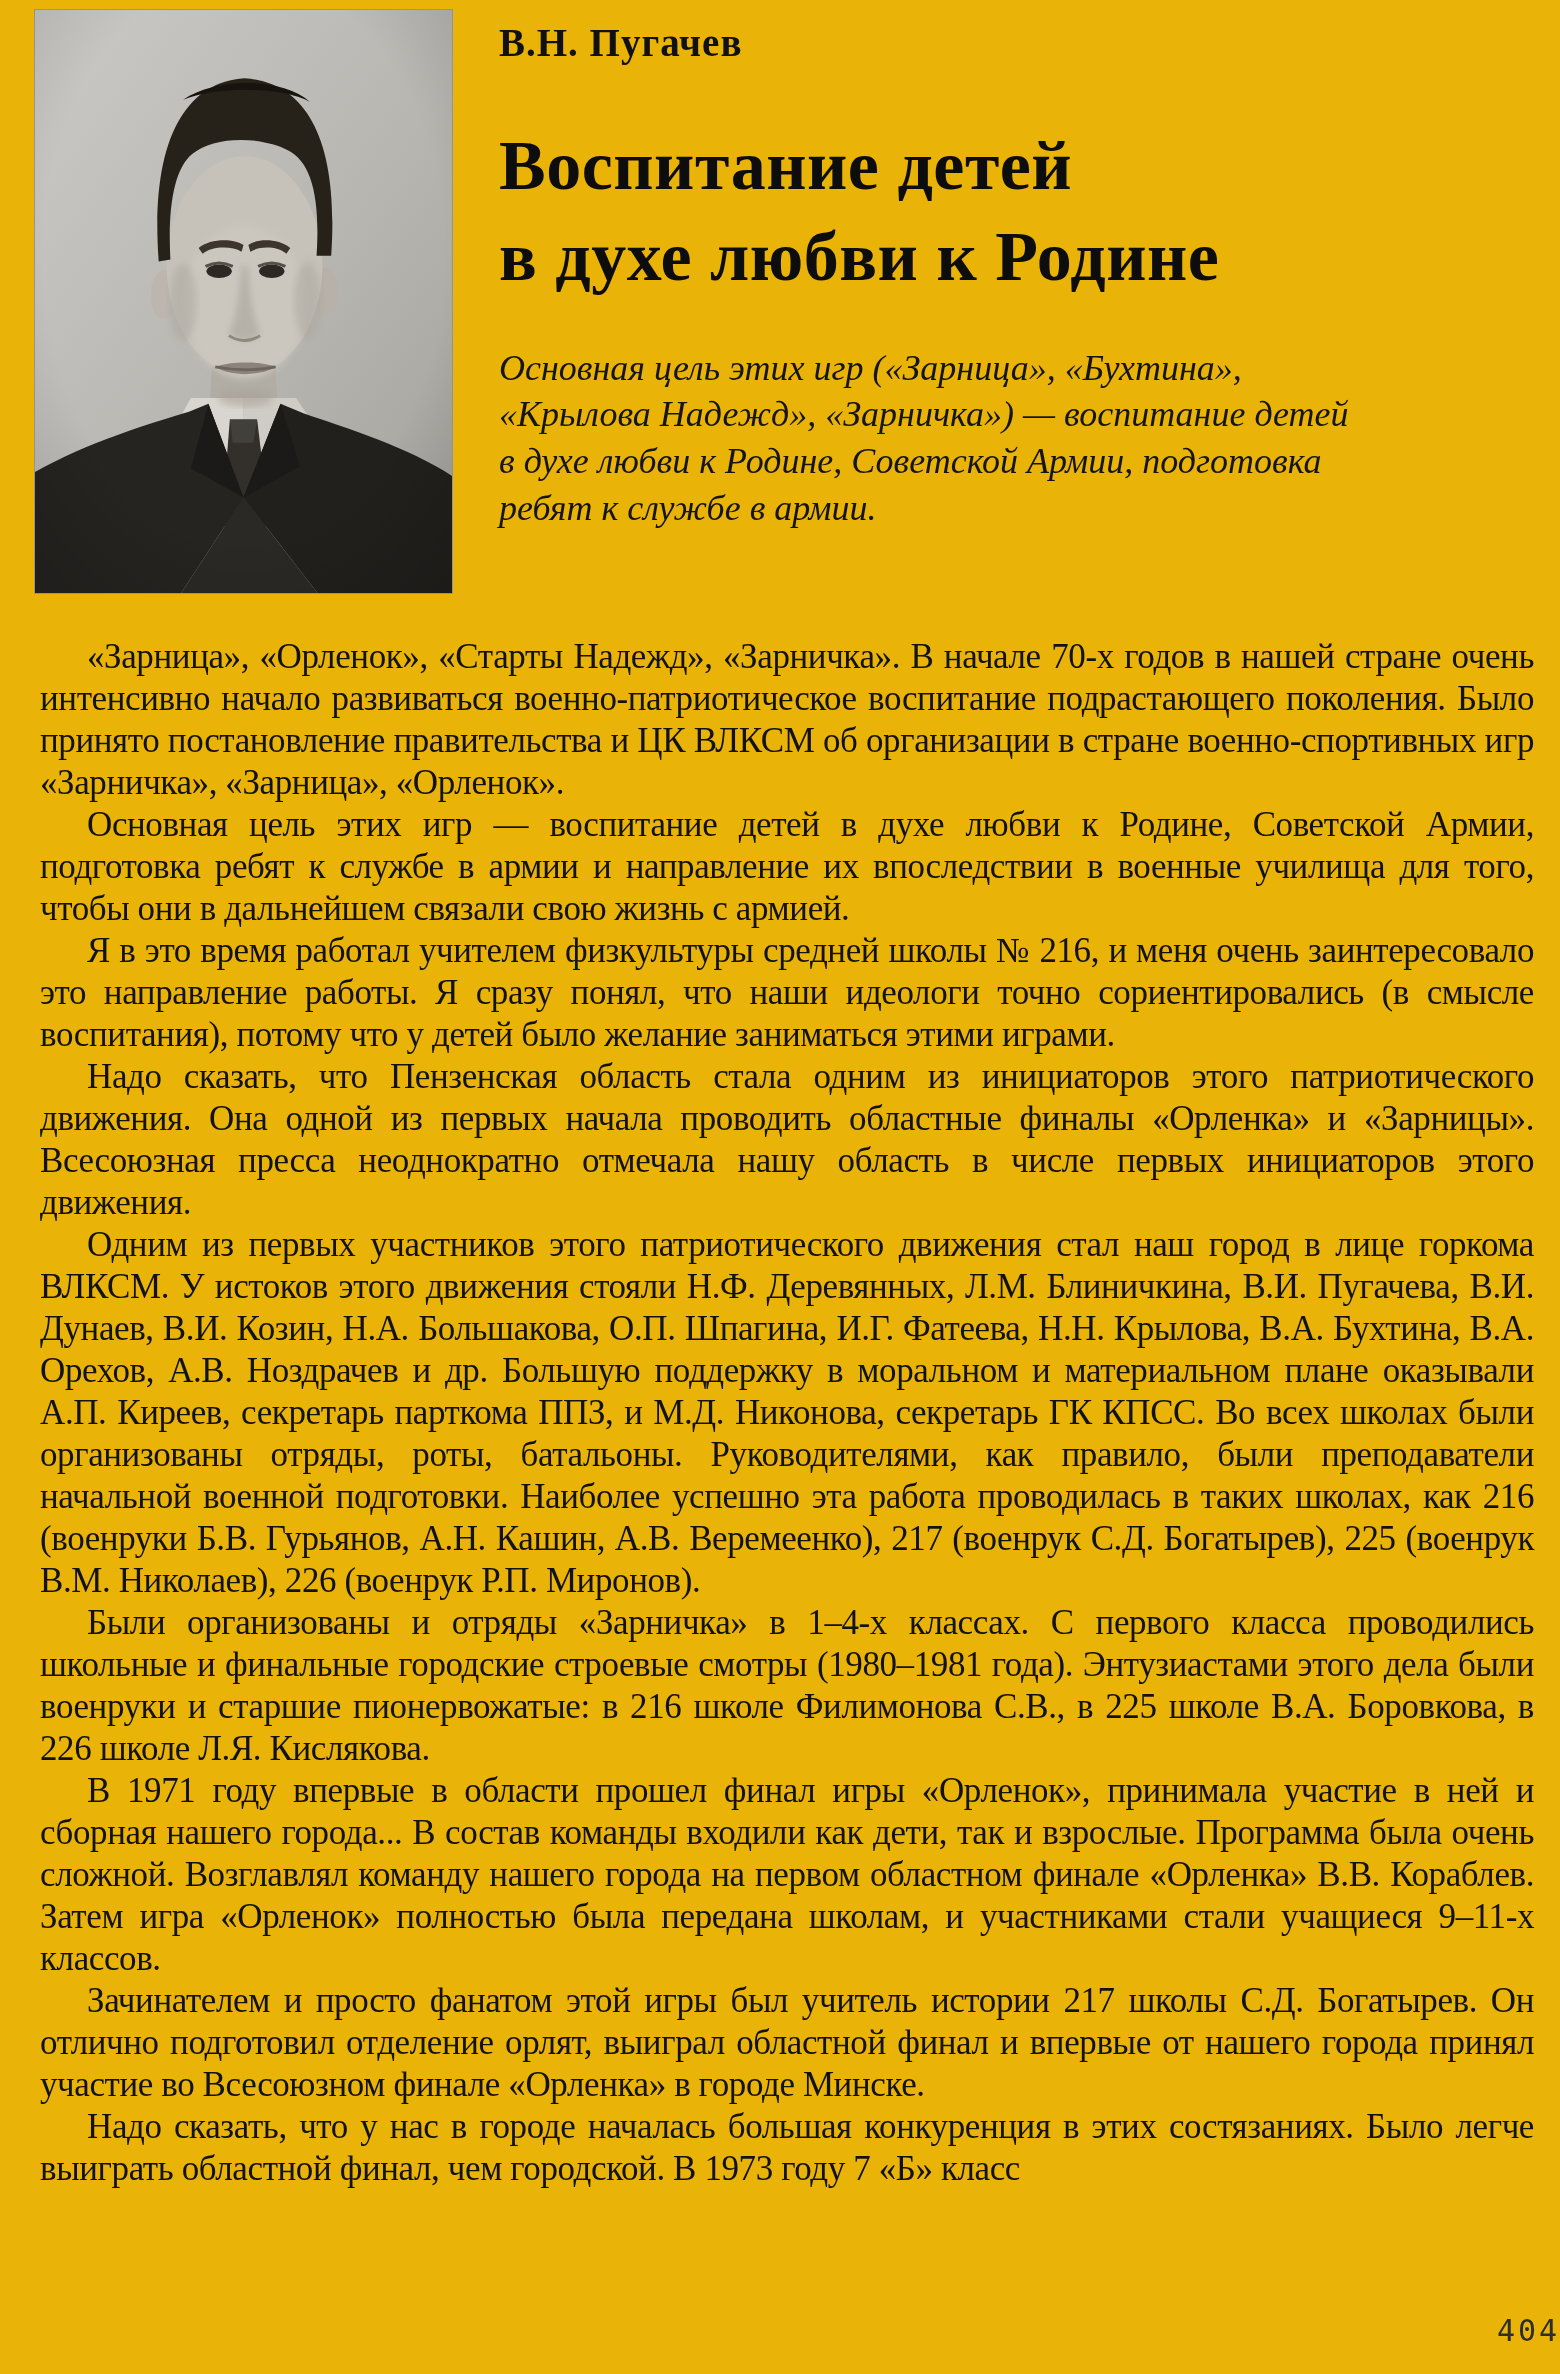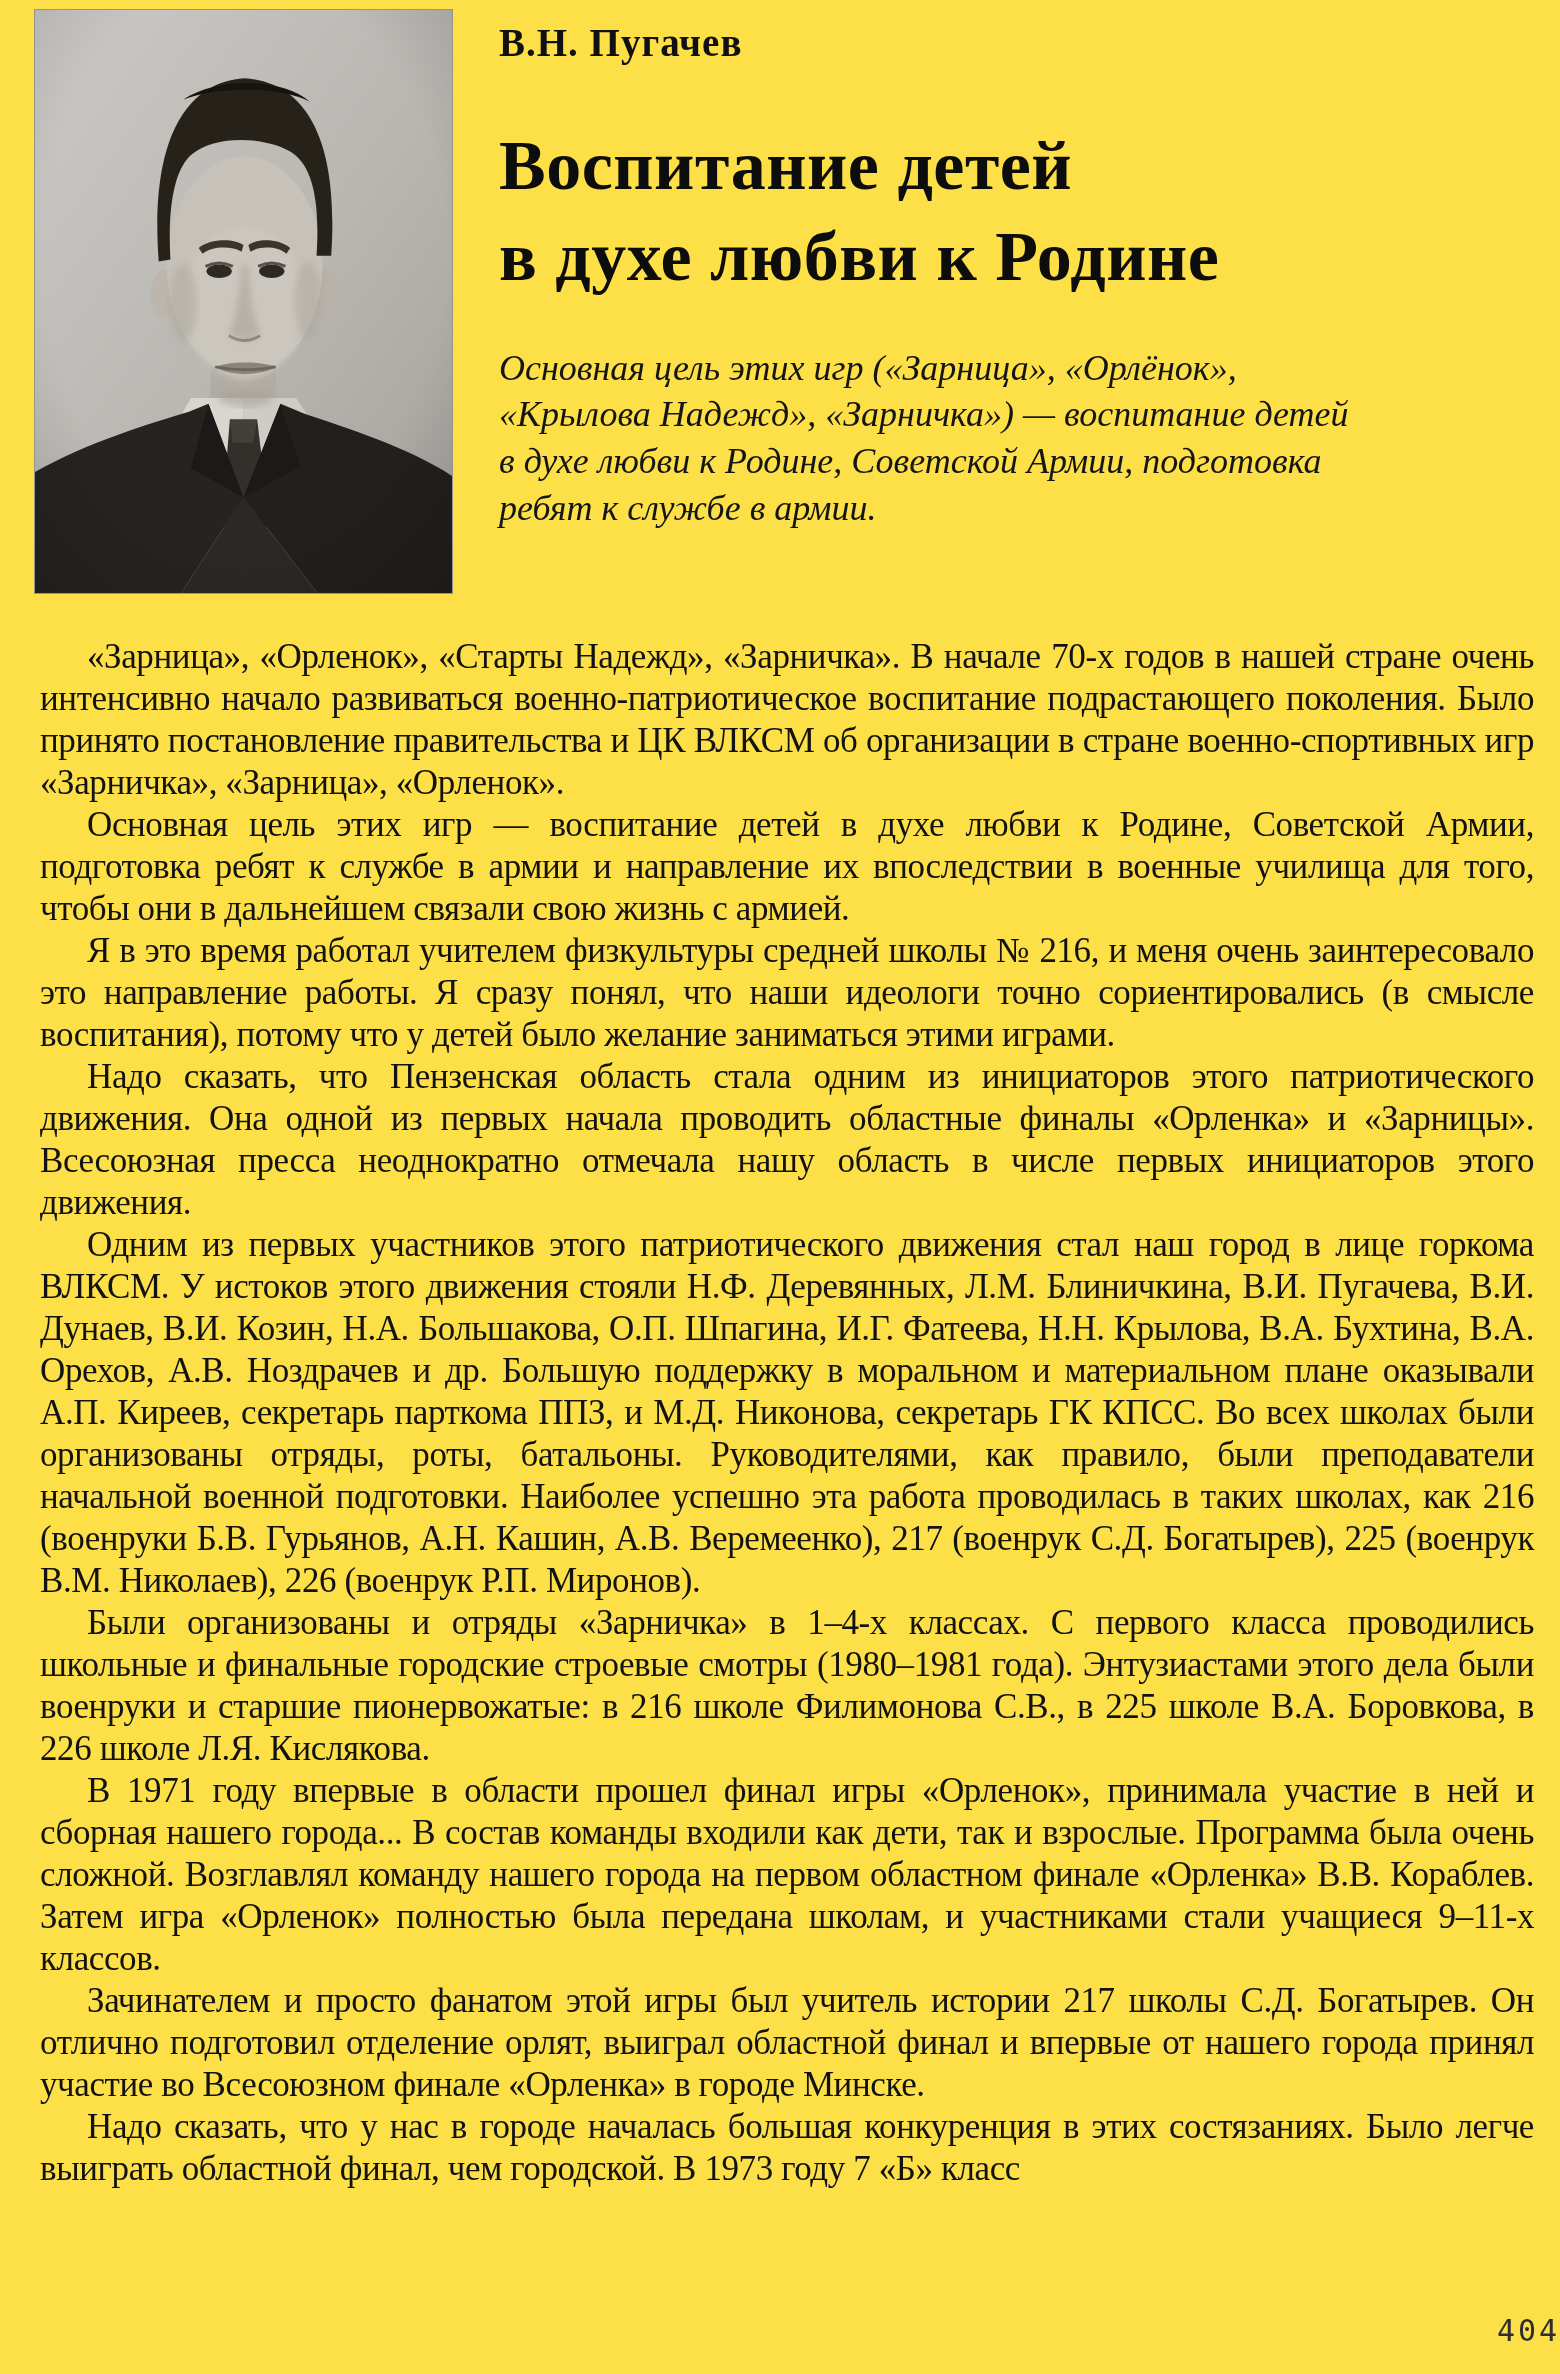--- a/index.html
+++ b/index.html
@@ -1,21 +1,21 @@
 <!DOCTYPE html>
 <html lang="ru"><head>
 <meta charset="utf-8">
 <title>Воспитание детей в духе любви к Родине</title>
 <style>
   * { margin:0; padding:0; box-sizing:border-box; }
   html, body { background:#ffffff; }
   .page {
     position:relative;
     width:1560px; height:2375px;
-    background:#fde047;
+    background:#eab308;
     color:#141414;
     font-family:"Liberation Serif","DejaVu Serif",serif;
     overflow:hidden;
   }
   
   .photo-frame {
     position:absolute; left:35px; top:9.8px;
     width:417px; height:583px;
     background:#b9b7b2;
     outline:1px solid #96948f;
@@ -131,21 +131,21 @@
     </svg>
   </div>
 
   <div class="header-text">
     <div class="author">В.Н. Пугачев</div>
     <h1 class="title">
         <span>Воспитание детей</span>
         <span>в духе любви к Родине</span>
       </h1>
     <p class="lede">
-        <span>Основная цель этих игр («Зарница», «Орлёнок»,</span>
+        <span>Основная цель этих игр («Зарница», «Бухтина»,</span>
         <span>«Крылова Надежд», «Зарничка») — воспитание детей</span>
         <span>в духе любви к Родине, Советской Армии, подготовка</span>
         <span>ребят к службе в армии.</span>
       </p>
   </div>
 
   <div class="body-text">
     <p>«Зарница», «Орленок», «Старты Надежд», «Зарничка». В начале 70-х годов в нашей стране очень интенсивно начало развиваться военно-патриотическое воспитание подрастающего поколения. Было принято постановление правительства и ЦК ВЛКСМ об организации в стране военно-спортивных игр «Зарничка», «Зарница», «Орленок».</p>
     <p>Основная цель этих игр — воспитание детей в духе любви к Родине, Советской Армии, подготовка ребят к службе в армии и направление их впоследствии в военные училища для того, чтобы они в дальнейшем связали свою жизнь с армией.</p>
     <p>Я в это время работал учителем физкультуры средней школы № 216, и меня очень заинтересовало это направление работы. Я сразу понял, что наши идеологи точно сориентировались (в смысле воспитания), потому что у детей было желание заниматься этими играми.</p>

